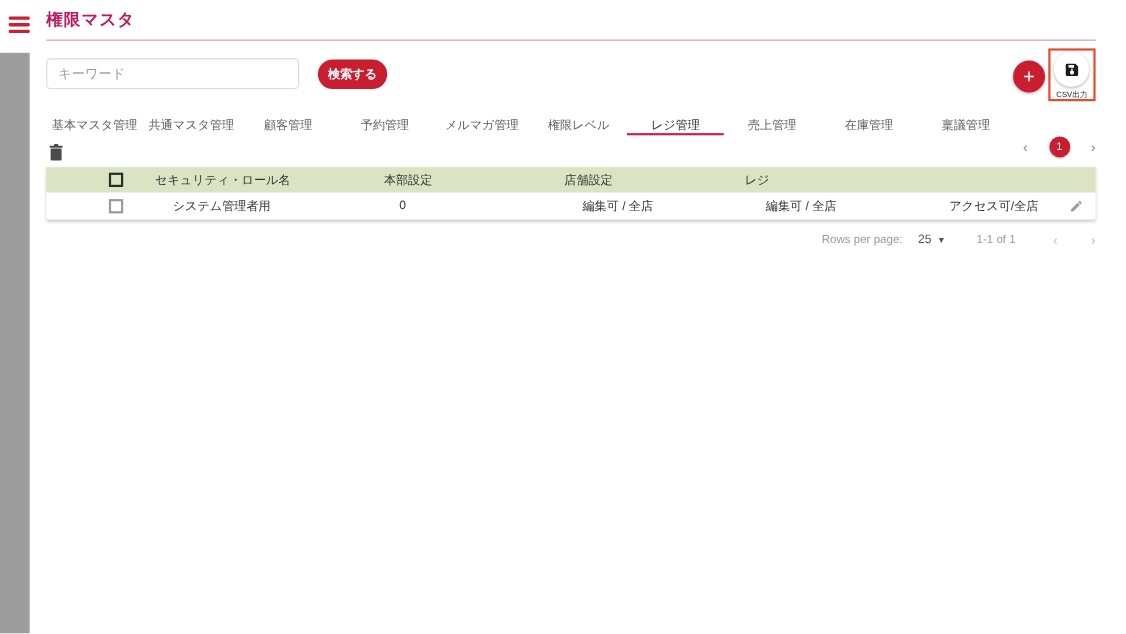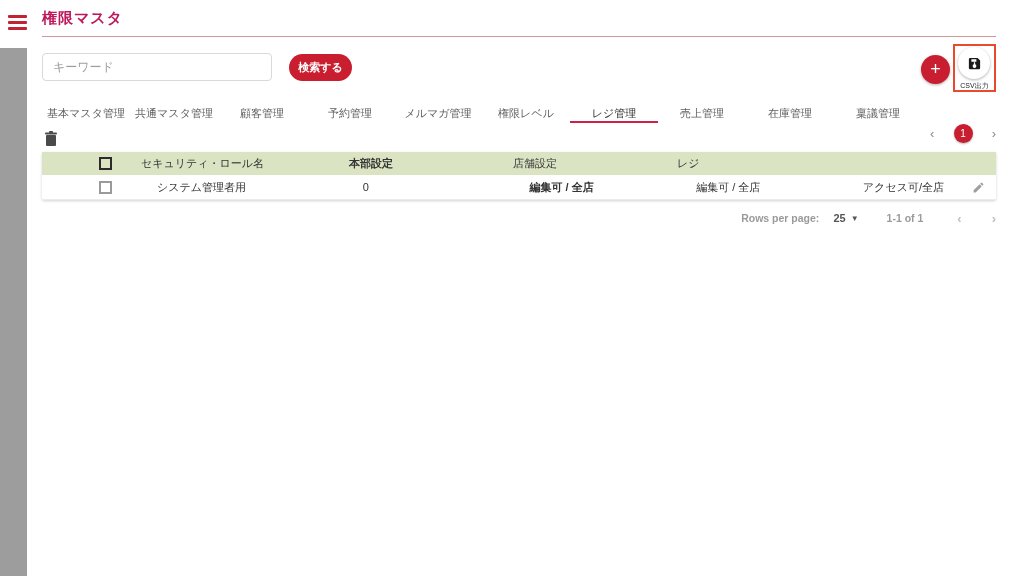--- a/index.html
+++ b/index.html
@@ -73,32 +73,32 @@
   }
 
   
   .table-card { left:42px; top:152px; width:954px; background:#fff; box-shadow:0 1px 3px rgba(0,0,0,.18); border-radius:2px; }
   .t-row { display:flex; align-items:center; height:24px;padding-left:48px; }
   .t-row.head { background:#dae4c3; height:23px; }
   .t-row.body { border-bottom:1px solid #ececec; height:25px;gap:20px; }
   .c-check { width:46px; display:flex; align-items:center; padding-left:9px; }
   .c-name  { width:208px; padding-left:5px; }
   .c-level { width:164px; padding-left:5px; }
-  .c-hq    { width:164px; padding-left:5px;font-weight:bold; }
+  .c-hq    { width:164px; padding-left:5px; }
   .c-store { width:164px; padding-left:5px; }
   .c-reg   { flex:1; padding-left:5px; }
   .c-edit  { width:36px; display:flex; justify-content:center; }
   .t-row .cell-text { font-size:11px; color:#333; white-space:nowrap; }
   .checkbox { width:13px; height:13px; background:transparent; cursor:pointer; }
   .checkbox.dark  { border:2px solid #2b2b2b; }
   .checkbox.light { border:2px solid #9a9a9a; background:#fff; }
   .edit-button { background:none; border:none; cursor:pointer; padding:0; width:16px; height:16px; }
 
   
-  .table-footer { left:596px; top:206px; width:400px; height:24px; display:flex; align-items:center; justify-content:flex-end;font-weight:bold; }
+  .table-footer { left:596px; top:206px; width:400px; height:24px; display:flex; align-items:center; justify-content:flex-end; }
   .tf-label { font-size:10.5px; color:#9a9a9a; }
   .tf-select { display:flex; align-items:center; margin-left:14px; cursor:pointer; }
   .tf-select .val { font-size:11px; color:#555; }
   .tf-select .arrow { font-size:8px; color:#555; margin-left:5px; }
   .tf-range { font-size:10.5px; color:#9a9a9a; margin-left:28px; }
   .tf-chev { font-size:13px; color:#c0c0c0; cursor:pointer; line-height:1; }
   .tf-chev.left { margin-left:34px; }
   .tf-chev.right { margin-left:30px; }
 </style>
 </head>

